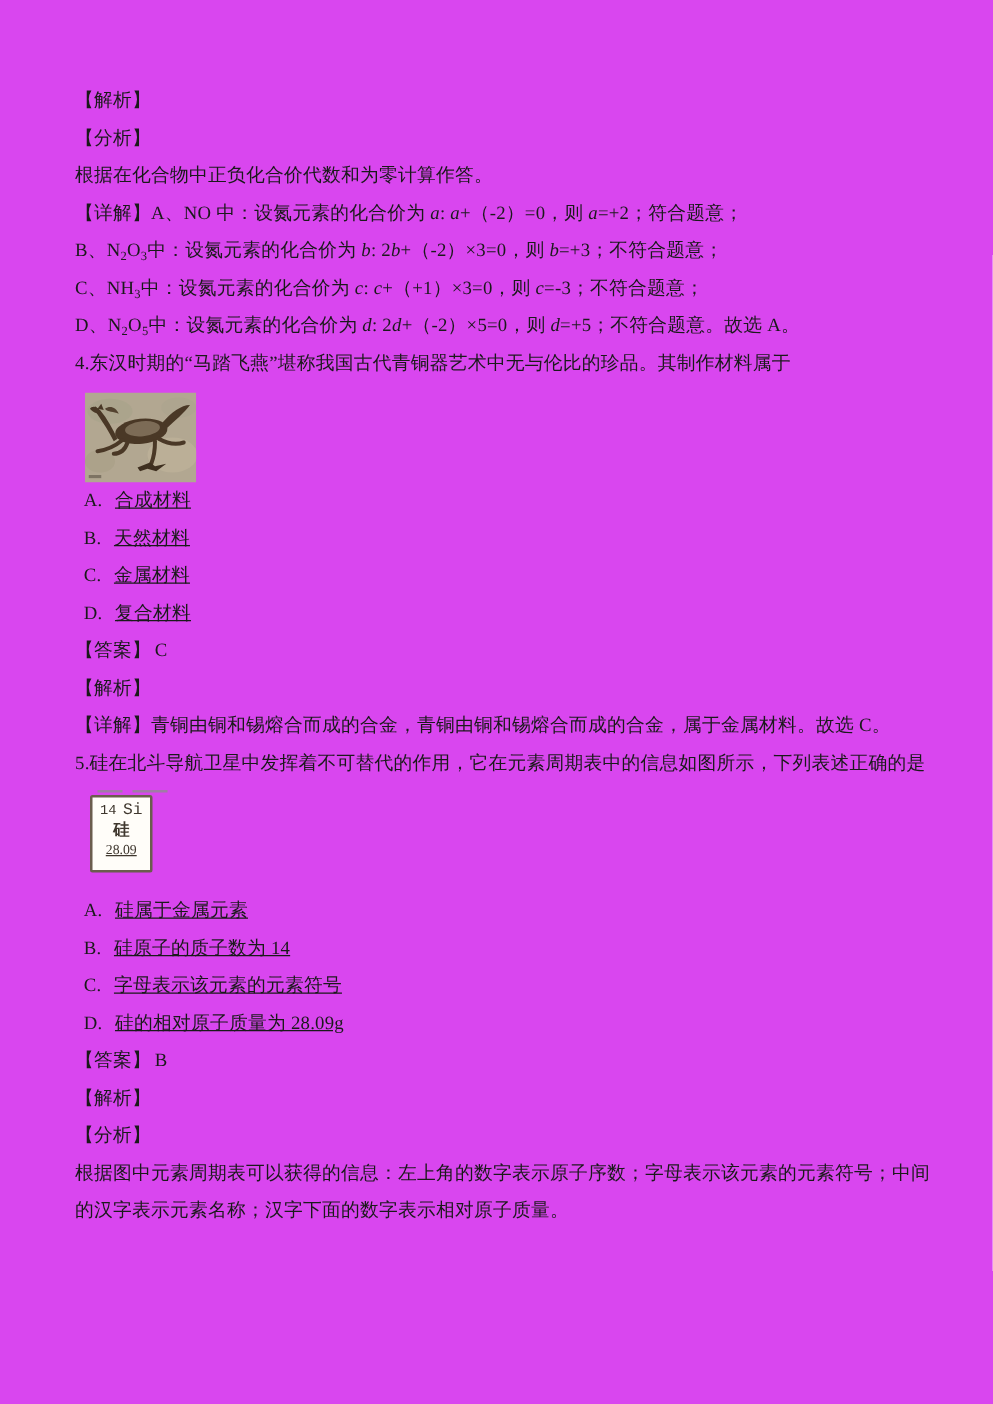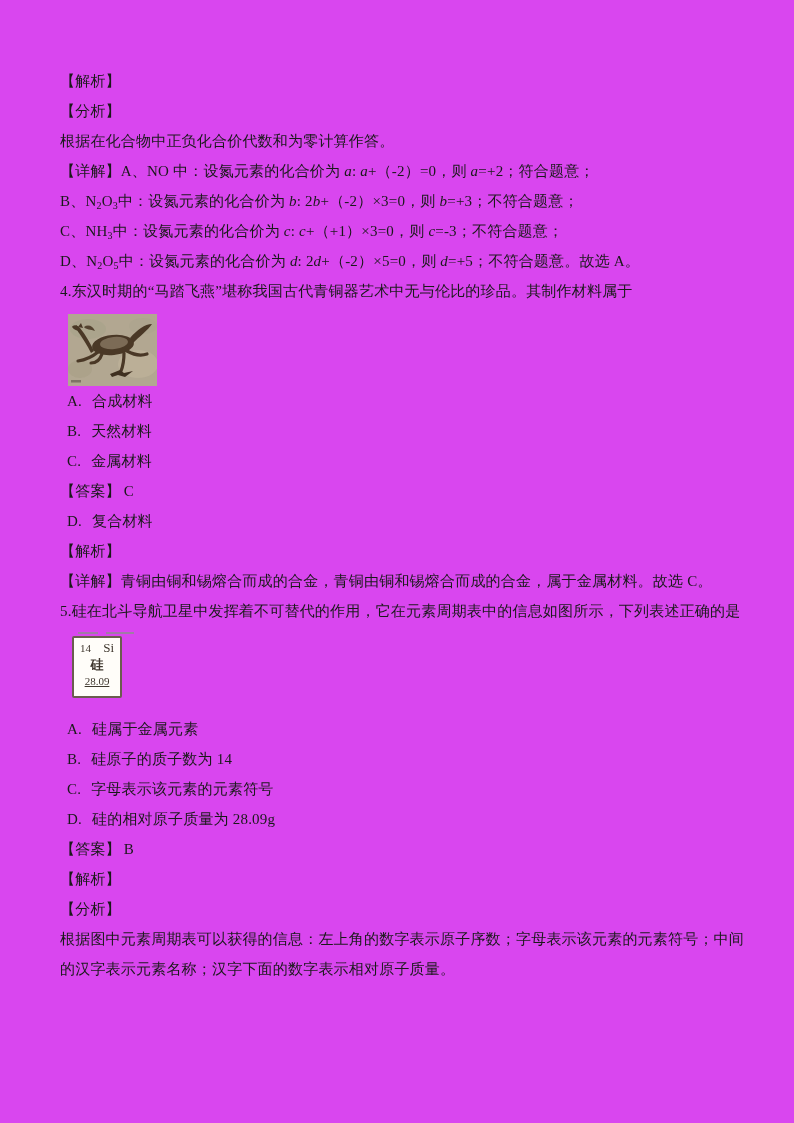--- a/index.html
+++ b/index.html
@@ -5,38 +5,38 @@
   html,body{margin:0;padding:0;}
   body{
     width:794px;height:1123px;background:#ffffff;
     font-family:"Liberation Serif","DejaVu Serif",serif;
     color:#1a1a1a;overflow:hidden;
   }
   .page{position:relative;width:794px;height:1123px;background:#d946ef;}
   .content{position:absolute;left:60px;top:66px;width:684px;}
   p.ln{margin:0;font-size:15px;line-height:30px;white-space:nowrap;letter-spacing:0.2px;}
   p.wrap{white-space:normal;font-family:Liberation Serif, serif;}
-  .opt{padding-left:7px;}
+  .opt{padding-left:7px;text-decoration:underline;}
   .opt .lbl{display:inline-block;margin-right:10px;}
   .ans-val{margin-left:3px;}
   .var{font-style:italic;font-family:"Liberation Serif","DejaVu Serif",serif;}
   .sub{font-size:10px;vertical-align:-3px;line-height:0;}
   
   .horse-wrap{margin:8px 0 0 8px;width:89px;height:72px;line-height:0;}
   
   .si-area{margin:4px 0 16px 12px;width:70px;}
   .si-artifact{position:relative;height:6px;}
   .si-artifact .dash{position:absolute;top:2px;height:2px;background:#8d8d8d;opacity:.75;}
   .si-artifact .d1{left:6px;width:20px;}
   .si-artifact .d2{left:34px;width:28px;}
   .si-box{
     width:46px;height:56px;border:2px solid #6b5d4e;border-radius:2px;
     color:#3f372e;background:#fffdf9;padding-top:2px;
   }
-  .si-top{display:flex;justify-content:space-between;padding:0 6px;align-items:baseline;}
+  .si-top{display:flex;justify-content:space-between;padding:0 6px;align-items:baseline;font-family:Liberation Mono, monospace;}
   .si-num{font-size:11px;}
   .si-sym{font-size:13px;}
   .si-name{text-align:center;font-size:13px;font-weight:bold;line-height:18px;}
   .si-mass{text-align:center;font-size:11px;line-height:14px;text-decoration:underline;}
   .mt6{margin-top:6px;}
   .mt3{margin-top:3px;}
   .mt5{margin-top:5px;}
 </style>
 </head>
 <body>
@@ -82,23 +82,23 @@
 
         <path d="M42,60 L52,56 L56,59 L65,57 L57,63 L50,61 L44,63 Z" fill="#3f3020"></path>
 
         <rect x="3" y="66" width="10" height="2.5" fill="#5c5244" opacity="0.6"></rect>
       </svg>
     </div>
 
     <p class="ln opt"><span class="lbl">A.</span><span>合成材料</span></p>
     <p class="ln opt"><span class="lbl">B.</span><span>天然材料</span></p>
     <p class="ln opt"><span class="lbl">C.</span><span>金属材料</span></p>
+    <p class="ln opt"><span class="lbl">D.</span><span>复合材料</span></p>
+
     <p class="ln"><span>【答案】</span><span class="ans-val">C</span></p>
-
-    <p class="ln opt"><span class="lbl">D.</span><span>复合材料</span></p>
     <p class="ln">【解析】</p>
     <p class="ln">【详解】青铜由铜和锡熔合而成的合金，青铜由铜和锡熔合而成的合金，属于金属材料。故选 C。</p>
 
     <p class="ln mt3">5.硅在北斗导航卫星中发挥着不可替代的作用，它在元素周期表中的信息如图所示，下列表述正确的是</p>
 
     <div class="si-area">
       <div class="si-artifact">
         <span class="dash d1"></span>
           <span class="dash d2"></span>
       </div>

